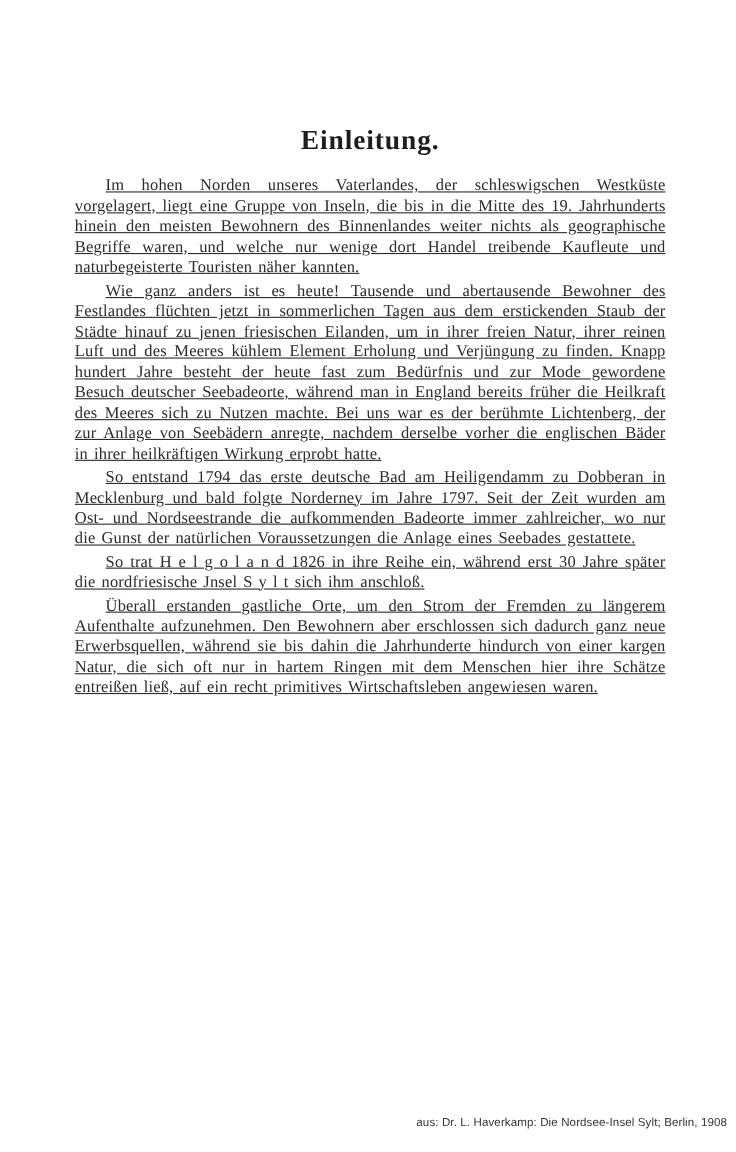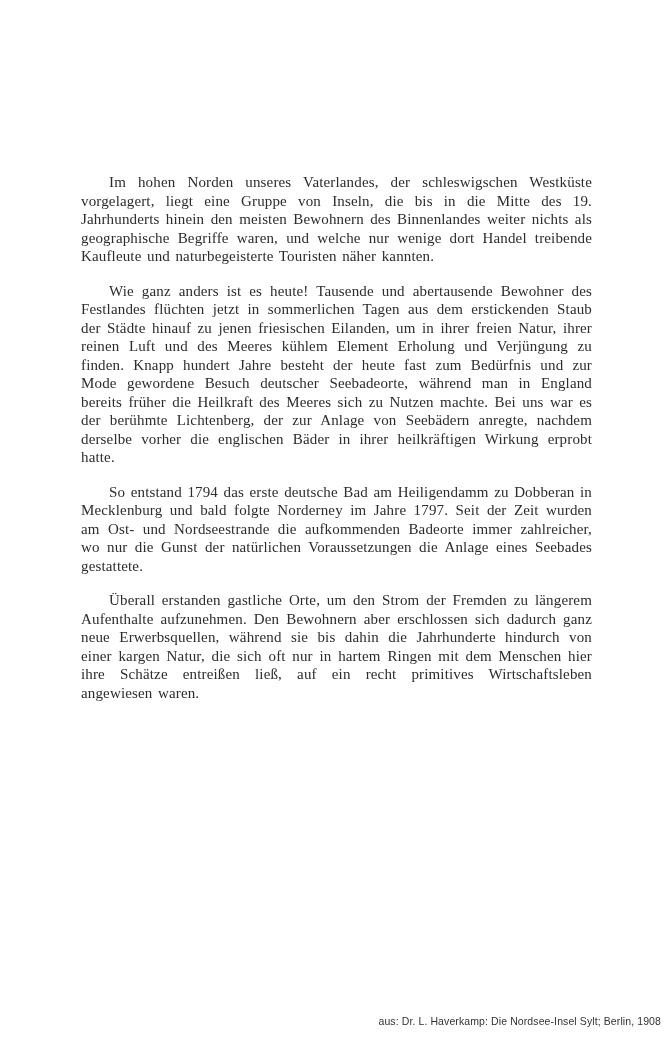--- a/index.html
+++ b/index.html
@@ -37,44 +37,47 @@
       font-size: 15px;
       line-height: 18.5px;
       color: #2c2c2c;
       text-align: justify;
       text-justify: inter-word;
       word-spacing: 1.6px;
       letter-spacing: 0.15px;
       hyphens: none;
     }
     .body-text p {
-      margin: 16px;
+      margin: 3px;
       text-indent: 28px;
+      text-decoration: underline;
     }
     .body-text p.continues {
       text-align-last: justify;
     }
     .attribution {
       position: absolute;
       top: 1015px;
       right: 8px;
       font-family: "Liberation Sans", sans-serif;
       font-size: 10.5px;
       color: #333333;
       letter-spacing: 0.1px;
     }
   </style>
 </head>
 <body>
 
 <div class="page">
 
+  <h1 class="title">Einleitung.</h1>
 
   <div class="body-text">
     <p>Im hohen Norden unseres Vaterlandes, der schleswigschen Westküste vorgelagert, liegt eine Gruppe von Inseln, die bis in die Mitte des 19. Jahrhunderts hinein den meisten Bewohnern des Binnenlandes weiter nichts als geographische Begriffe waren, und welche nur wenige dort Handel treibende Kaufleute und naturbegeisterte Touristen näher kannten.</p>
     <p>Wie ganz anders ist es heute!  Tausende und abertausende Bewohner des Festlandes flüchten jetzt in sommerlichen Tagen aus dem erstickenden Staub der Städte hinauf zu jenen friesischen Eilanden, um in ihrer freien Natur, ihrer reinen Luft und des Meeres kühlem Element Erholung und Verjüngung zu finden.  Knapp hundert Jahre besteht der heute fast zum Bedürfnis und zur Mode gewordene Besuch deutscher Seebadeorte, während man in England bereits früher die Heilkraft des Meeres sich zu Nutzen machte.  Bei uns war es der berühmte Lichtenberg, der zur Anlage von Seebädern anregte, nachdem derselbe vorher die englischen Bäder in ihrer heilkräftigen Wirkung erprobt hatte.</p>
     <p>So entstand 1794 das erste deutsche Bad am Heiligendamm zu Dobberan in Mecklenburg und bald folgte Norderney im Jahre 1797.  Seit der Zeit wurden am Ost- und Nordseestrande die aufkommenden Badeorte immer zahlreicher, wo nur die Gunst der natürlichen Voraussetzungen die Anlage eines Seebades gestattete.</p>
+    <p>So trat H e l g o l a n d 1826 in ihre Reihe ein, während erst 30 Jahre später die nordfriesische Jnsel S y l t sich ihm anschloß.</p>
     <p>Überall erstanden gastliche Orte, um den Strom der Fremden zu längerem Aufenthalte aufzunehmen.  Den Bewohnern aber erschlossen sich dadurch ganz neue Erwerbsquellen, während sie bis dahin die Jahrhunderte hindurch von einer kargen Natur, die sich oft nur in hartem Ringen mit dem Menschen hier ihre Schätze entreißen ließ, auf ein recht primitives Wirtschaftsleben angewiesen waren.</p>
   </div>
 
   <div class="attribution">aus: Dr. L. Haverkamp: Die Nordsee-Insel Sylt; Berlin, 1908</div>
 
 </div>
 
 </body></html>

